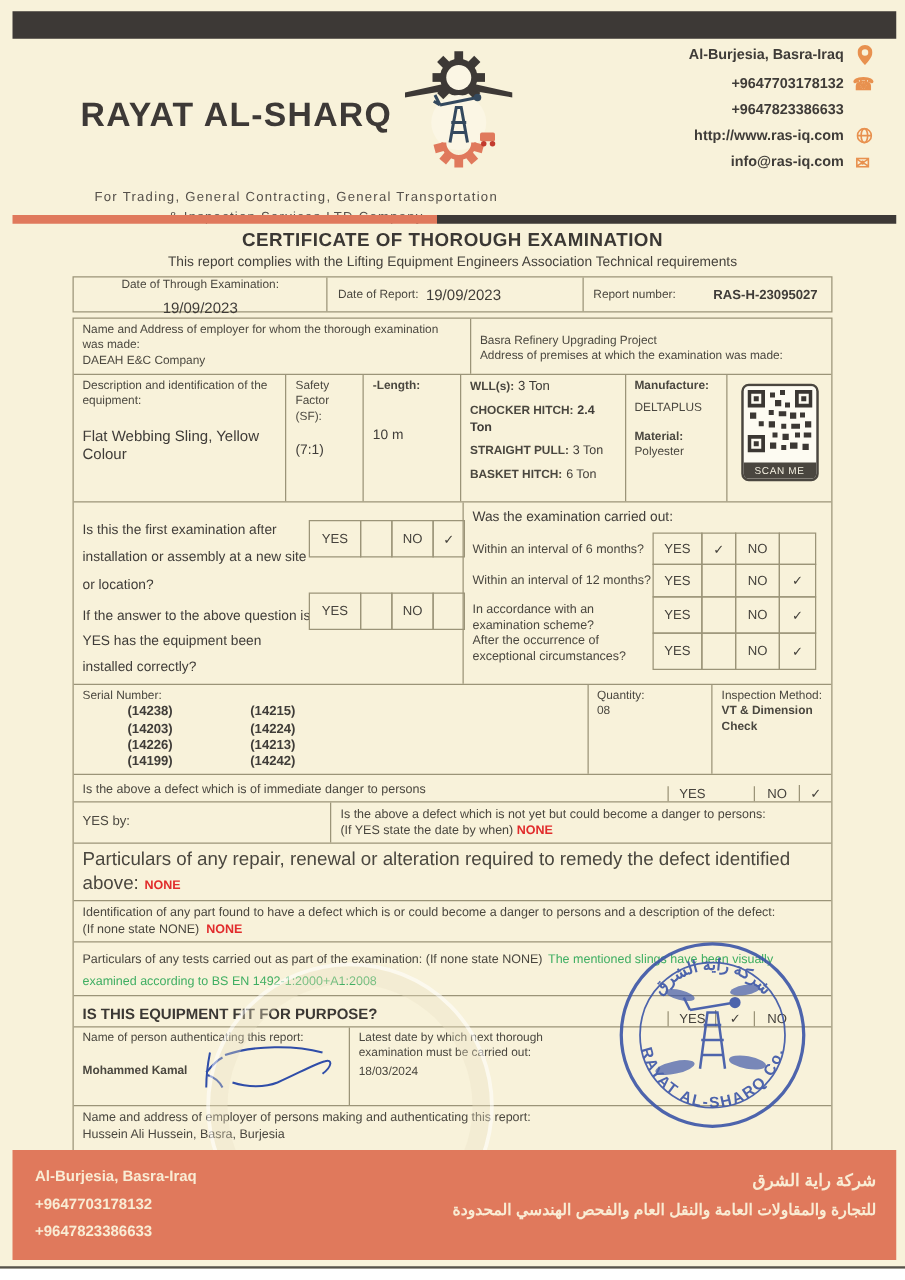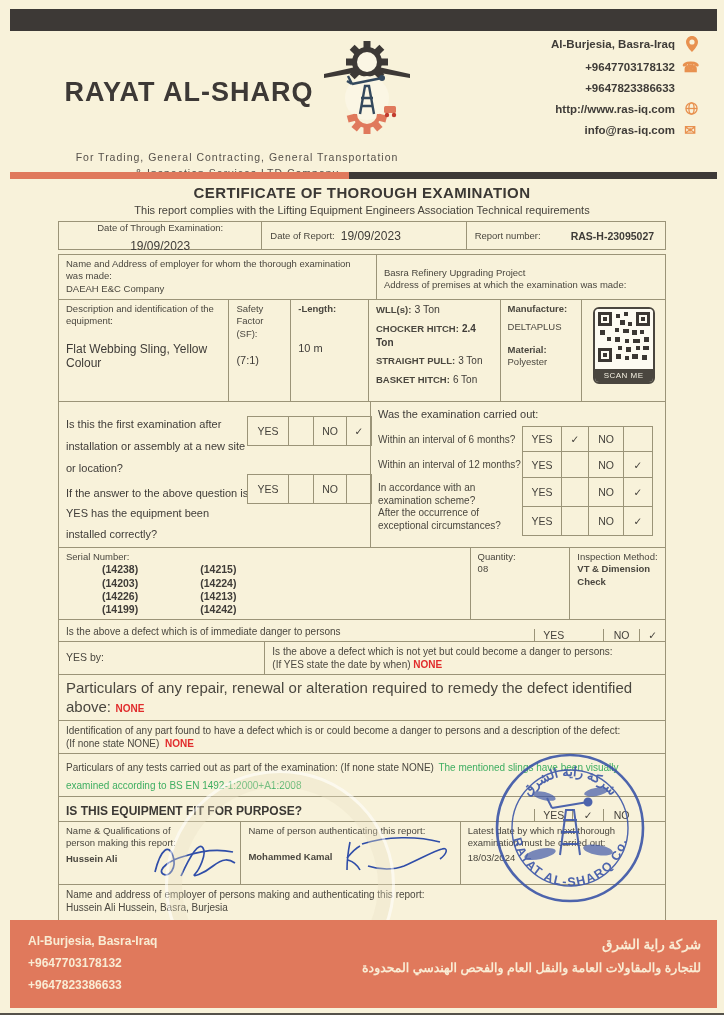--- a/index.html
+++ b/index.html
@@ -399,28 +399,20 @@
       <div class="tcell" style="width:477px;display:flex;align-items:center">
         <span class="bold" style="font-size:12px;color:#3b3834">IS THIS EQUIPMENT FIT FOR PURPOSE?</span>
       </div>
       <span class="ic" style="width:38px">YES</span>
       <span class="ic" style="width:31px">✓</span>
       <span class="ic" style="width:36px">NO</span>
       <span class="ic" style="width:26px"></span>
     </div>
 
     <div class="trow" style="min-height:63px">
-      <div class="tcell" style="width:182px;position:relative">
-        <div class="small" style="width:130px">Name &amp; Qualifications of person making this report:</div>
-        <div class="small bold" style="margin-top:3px">Hussein Ali</div>
-        <svg class="sig" style="left:88px;top:14px" width="92" height="44" viewBox="0 0 92 44" fill="none" stroke="#2f4da8" stroke-width="1.7">
-          <path d="M8 36 C14 12 22 8 26 20 C30 32 22 42 16 38 C10 34 22 24 38 20 C56 14 72 13 86 16"></path>
-          <path d="M34 40 C44 18 52 6 56 12 C60 18 52 34 48 38 C44 42 56 38 66 30 C76 22 82 23 88 27"></path>
-        </svg>
-      </div>
       <div class="tcell" style="width:220px;position:relative">
         <div class="small">Name of person authenticating this report:</div>
         <div class="small bold" style="margin-top:14px">Mohammed Kamal</div>
         <svg class="sig" style="left:95px;top:12px" width="116" height="42" viewBox="0 0 116 42" fill="none" stroke="#2f4da8" stroke-width="1.6">
           <path d="M14 8 C12 18 11 28 11 36"></path>
           <path d="M11 24 C16 18 20 14 24 12 M12 26 C18 28 22 32 24 36"></path>
           <path d="M26 10 C50 2 82 2 104 8"></path>
           <path d="M32 32 C44 36 58 36 68 32 C84 25 98 17 106 15 C112 13 112 19 104 25"></path>
         </svg>
       </div>

